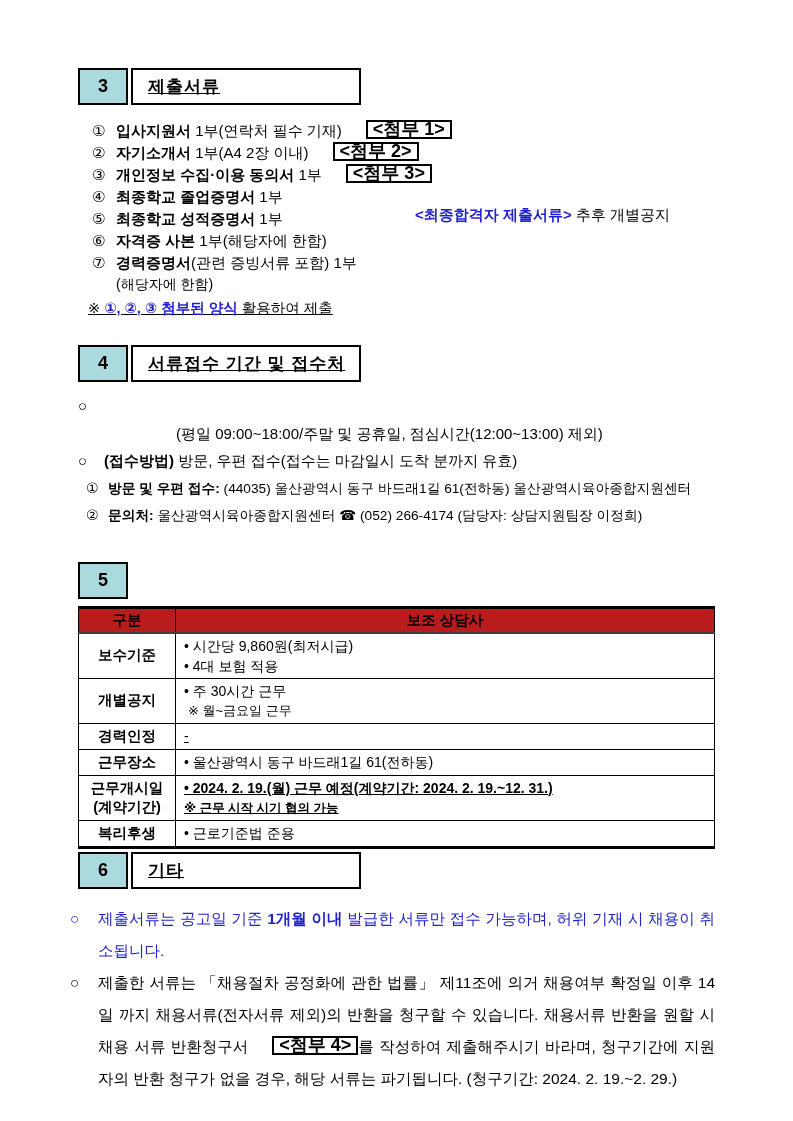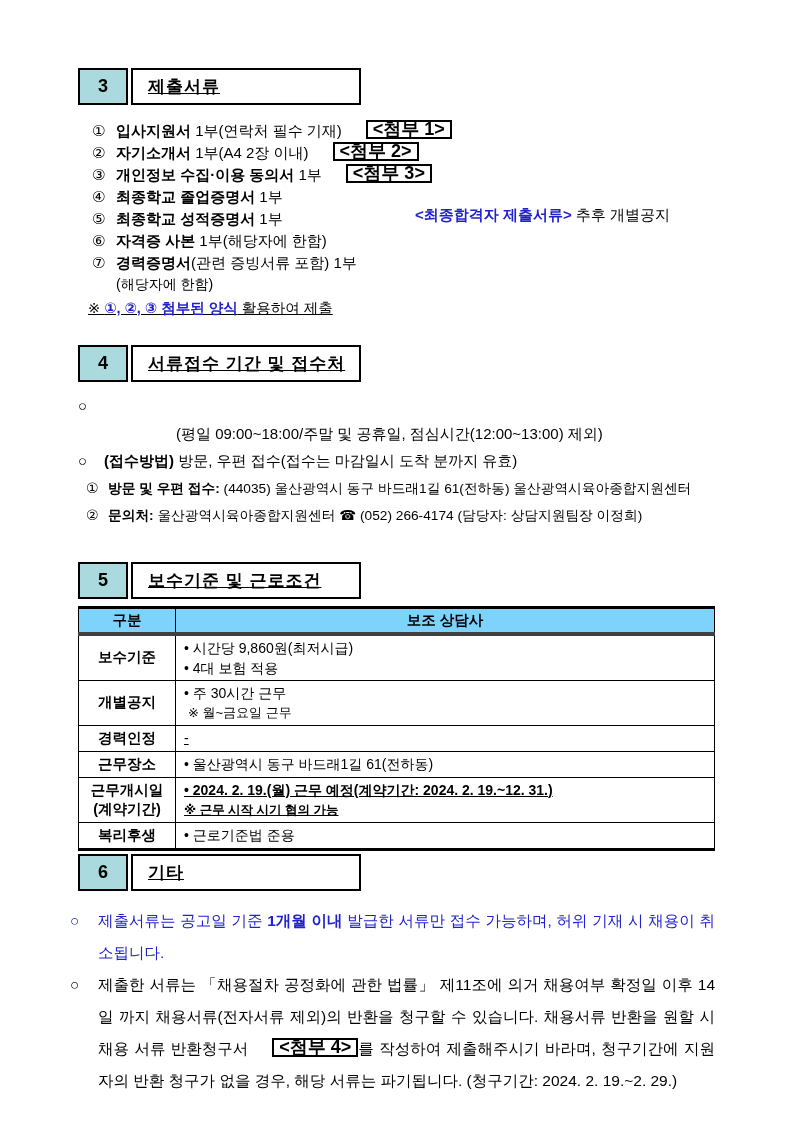--- a/index.html
+++ b/index.html
@@ -52,21 +52,21 @@
   .recv-sub{padding-left:98px;line-height:27.5px;font-size:15px;}
   .recv-small{display:flex;align-items:baseline;line-height:27.5px;font-size:13.7px;padding-left:8px;}
   .recv-small .mark{width:22px;flex:0 0 22px;font-size:14px;}
   
   .cond-table{
     width:100%;border-collapse:collapse;margin-top:7px;
     border-top:3px solid #000;border-bottom:3px solid #000;
     font-size:14px;
   }
   .cond-table th,.cond-table td{border:1px solid #000;box-sizing:border-box;}
-  .cond-table th{background:#7dd3fc;font-weight:bold;font-size:14.5px;padding:2px 8px;border-bottom:4px solid #404040;}
+  .cond-table th{background:#b91c1c;font-weight:bold;font-size:14.5px;padding:2px 8px;border-bottom:2px solid #404040;}
   .cond-table .lbl{width:97px;text-align:center;font-weight:bold;font-size:14.5px;padding:3px 7px;}
   .cond-table .val{padding:2px 8px;line-height:20px;}
   .cond-table .val .ln2{font-size:13px;padding-left:4px;}
   .u{text-decoration:underline;}
   .bu{font-weight:bold;text-decoration:underline;}
   .small-bu{font-weight:bold;text-decoration:underline;font-size:12.5px;}
   
   .etc{margin-top:14px;font-size:15.5px;}
   .etc-para{display:flex;align-items:baseline;line-height:32px;margin-left:-8px;}
   .etc-para .mark{width:28px;flex:0 0 28px;}
@@ -145,21 +145,20 @@
       <span><span class="b">방문 및 우편 접수:</span><span> (44035) 울산광역시 동구 바드래1길 61(전하동) 울산광역시육아종합지원센터</span></span>
     </div>
     <div class="recv-small">
       <span class="mark">②</span>
       <span><span class="b">문의처:</span><span> 울산광역시육아종합지원센터 ☎ (052) 266-4174 (담당자: 상담지원팀장 이정희)</span></span>
     </div>
   </div>
 
   <div class="sec-header sp-s5">
     <div class="num-box">5</div>
-    <div class="title-box">보수기준 및 근로조건</div>
   </div>
 
   <table class="cond-table">
     <tbody>
         <tr>
       <th style="width:97px">구분</th>
       <th>보조 상담사</th>
     </tr>
     <tr>
       <td class="lbl">보수기준</td>

